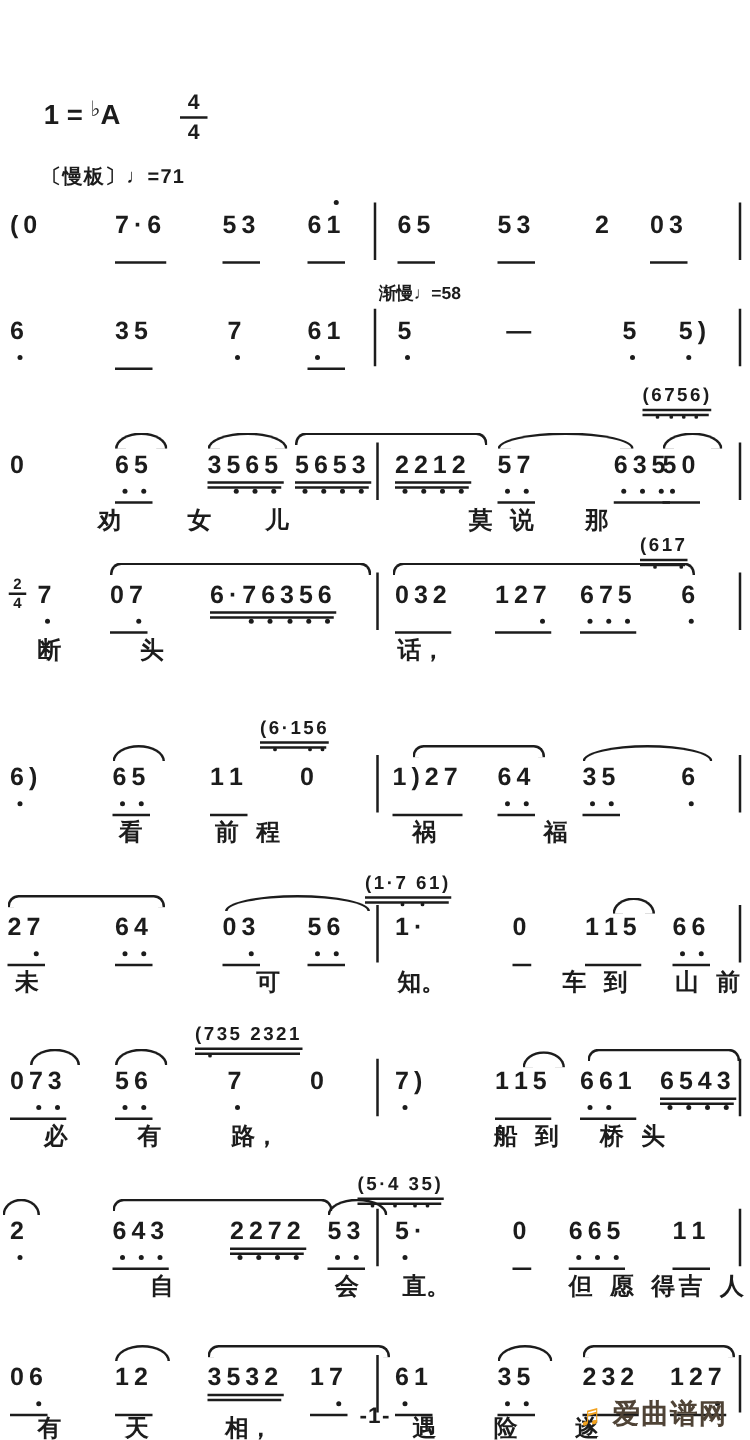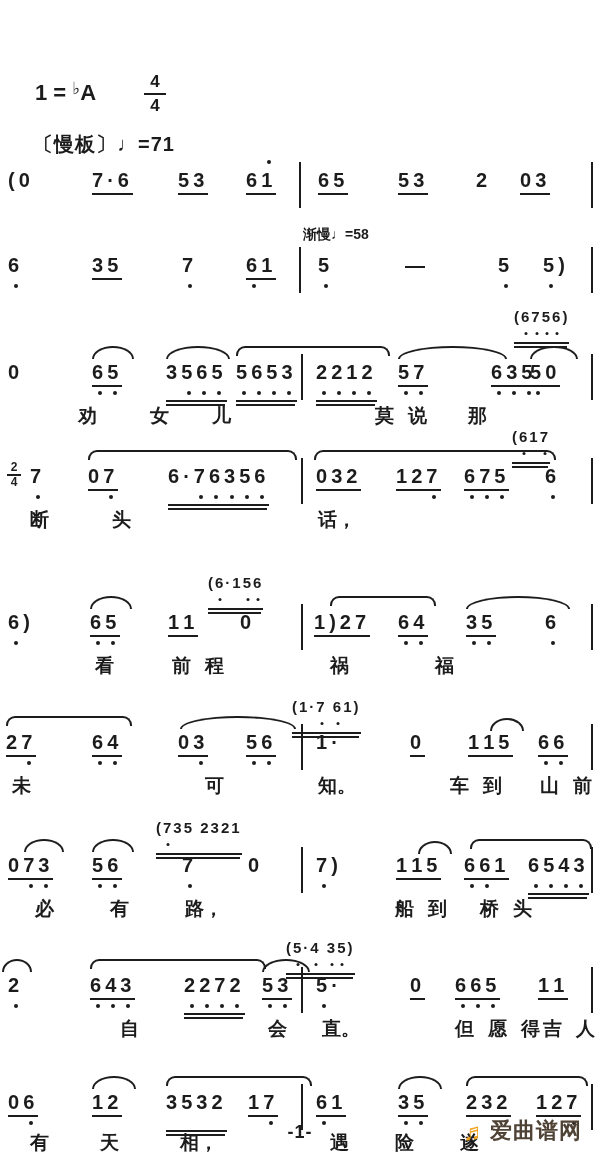--- a/index.html
+++ b/index.html
@@ -7,26 +7,26 @@
     font-family:"Liberation Sans","DejaVu Sans",sans-serif;color:#1c1c1c;overflow:hidden;}
   
   #title{position:absolute;top:6px;left:0;width:100%;text-align:center;
     font-size:31px;font-weight:bold;letter-spacing:3px;}
   #keyrow{position:absolute;top:78px;left:35px;font-size:22px;font-weight:bold;}
   #keyrow .flat{font-size:17px;vertical-align:6px;}
   #meter{position:absolute;top:72px;left:142px;width:26px;text-align:center;
     font-size:17px;font-weight:bold;line-height:20px;}
   #meter .mline{height:2px;background:#1c1c1c;margin:1px 2px;}
   #subtitle{position:absolute;top:84px;left:222px;font-size:17px;font-weight:bold;letter-spacing:1px;}
-  #temporow{position:absolute;top:131px;left:33px;font-size:20px;font-weight:bold;letter-spacing:1px;}
+  #temporow{position:absolute;top:131px;left:33px;font-size:16px;font-weight:bold;letter-spacing:1px;}
   
   .system{position:absolute;left:0;width:600px;height:1px;}
   .grp{position:absolute;font-size:20px;font-weight:bold;letter-spacing:4px;white-space:pre;line-height:24px;}
-  .grp.u1{border-bottom:2px solid #1c1c1c;padding-bottom:1px;}
-  .grp.u2{border-bottom:2px solid #1c1c1c;padding-bottom:16px;}
+  .grp.u1{border-bottom:2px solid #1c1c1c;padding-bottom:17px;}
+  .grp.u2{border-bottom:2px solid #1c1c1c;padding-bottom:1px;}
   .grp.u2::after{content:"";position:absolute;left:0;right:2px;bottom:-6px;height:2px;background:#1c1c1c;}
   .grp.ann{font-size:15px;letter-spacing:2px;line-height:18px;}
   .grp.ann.u1,.grp.ann.u2{border-bottom-width:2px;}
   .grp.cn{font-size:14px;letter-spacing:0;}
   .ch{position:relative;display:inline-block;}
   .ch.db::after{content:"";position:absolute;left:50%;bottom:-11px;width:4px;height:4px;
     border-radius:50%;background:#1c1c1c;transform:translateX(-50%);}
   .ch.da::before{content:"";position:absolute;left:50%;top:-8px;width:4px;height:4px;
     border-radius:50%;background:#1c1c1c;transform:translateX(-50%);}
   .grp.ann .ch.db::after{width:3px;height:3px;bottom:-9px;}

